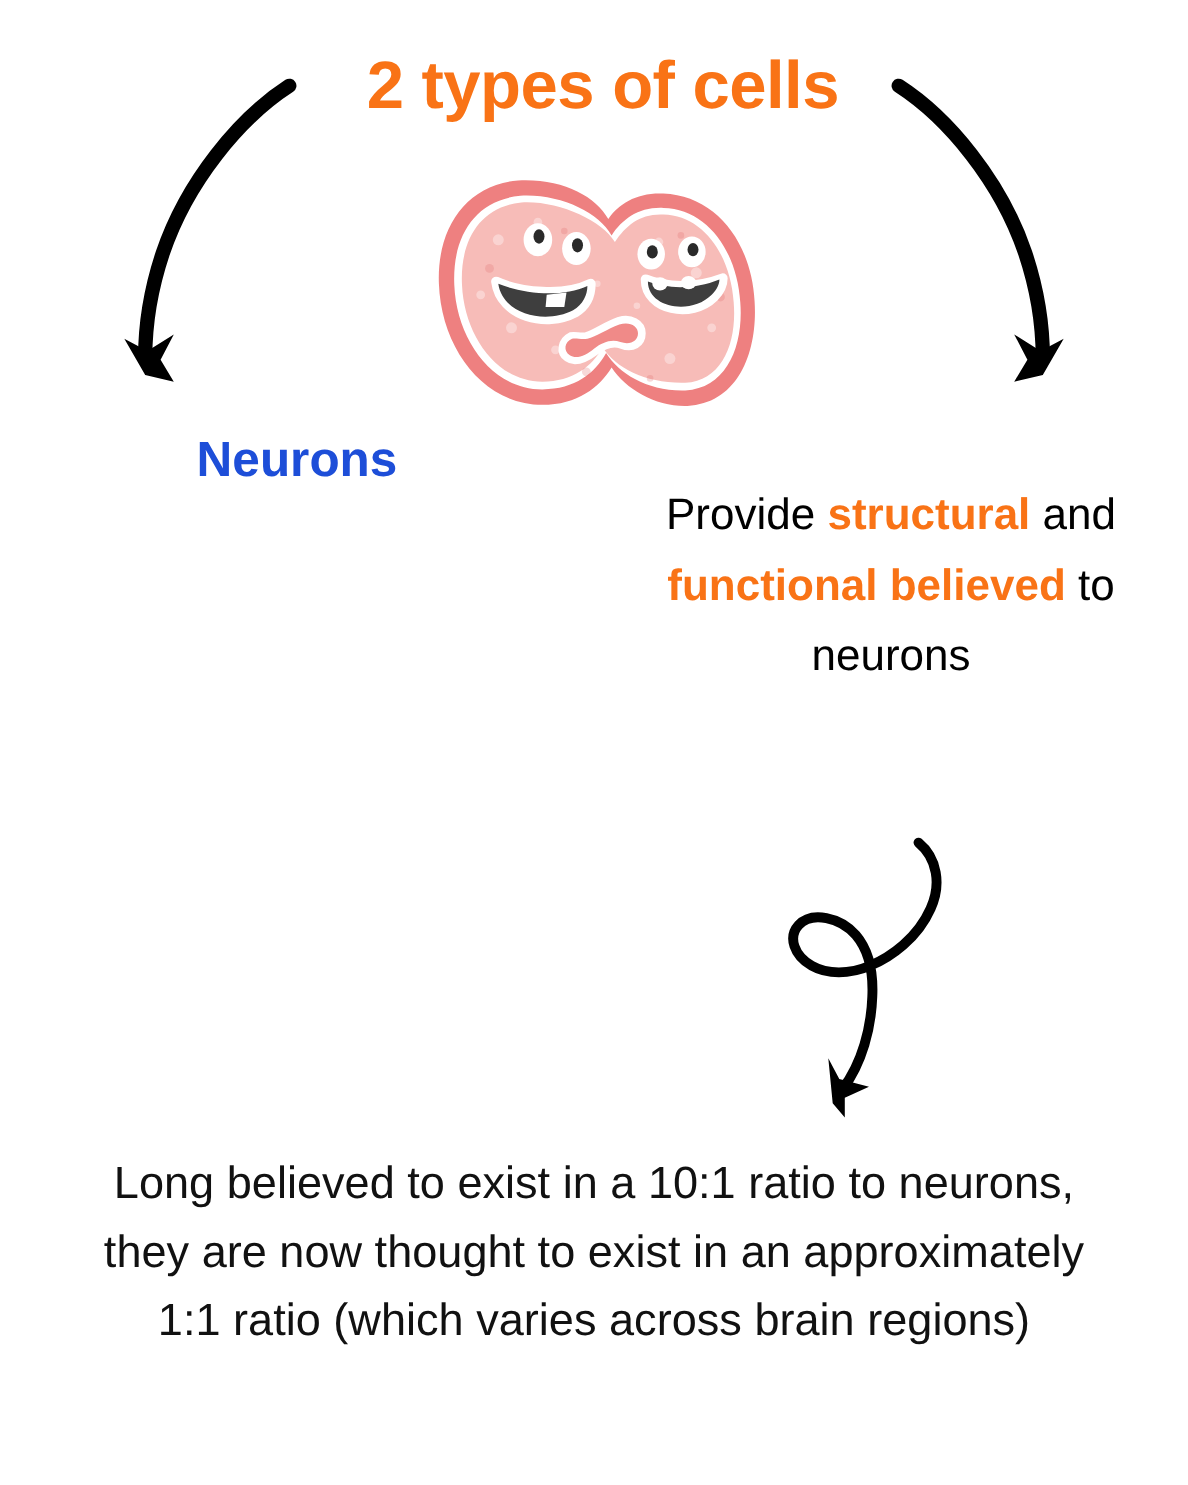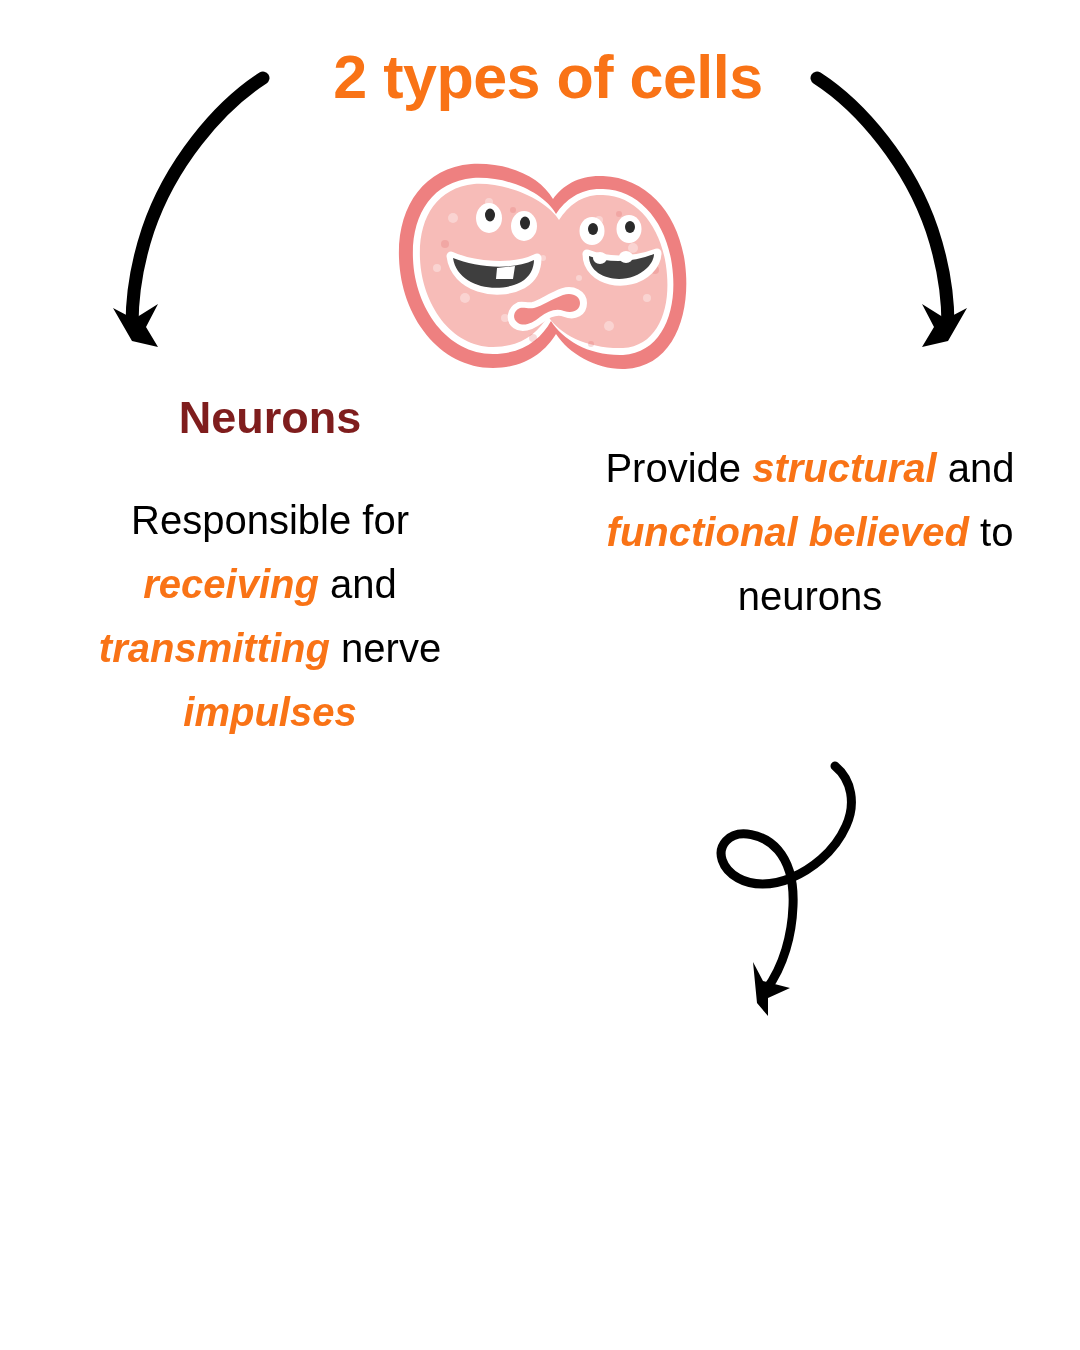--- a/index.html
+++ b/index.html
@@ -80,40 +80,39 @@
   }
   .col {
     width: 50%;
     display: flex;
     flex-direction: column;
     align-items: center;
   }
   .col-heading {
     font-size: 45px;
     font-weight: 700;
-    color: #7f1d1d;
+    color: #1d4ed8;
     line-height: 1.15;
     text-align: center;
   }
   .col-body {
     margin-top: 44px;
     font-size: 40px;
     font-weight: 400;
     color: #000000;
     line-height: 1.60;
     text-align: center;
     width: 420px;
   }
   .col-left .col-body { width: 430px; }
   .col-right .col-body { width: 440px; }
 
   .hl {
     color: #F97316;
     font-weight: 700;
-    font-style: italic;
   }
 
   
   .footnote {
     position: absolute;
     top: 1044px;
     left: 90px;
     width: 900px;
     text-align: center;
     font-size: 41px;
@@ -242,23 +241,20 @@
                C 155 153, 163 150, 171 153 C 180 156, 187 152, 187 145
                C 187 138, 179 134, 170 137 C 159 141, 149 148, 141 150
                C 135 151, 131 149, 127 150 Z" fill="#F08A88"></path>
     </g>
   </svg>
 
   <div class="columns">
 
     <div class="col col-left">
       <div class="col-heading">Neurons</div>
-      <div class="col-body">
-        <span>Responsible for </span><span class="hl">receiving</span><span> and </span><span class="hl">transmitting</span><span> nerve </span><span class="hl">impulses</span>
-      </div>
     </div>
 
     <div class="col col-right">
       <div class="col-body">
         <span>Provide </span><span class="hl">structural</span><span> and </span><span class="hl">functional believed</span><span> to neurons</span>
       </div>
     </div>
   </div>
 
   <svg class="arrow-curly-svg" viewBox="0 0 245 275" xmlns="http://www.w3.org/2000/svg">
@@ -266,14 +262,15 @@
              C 192 22, 196 46, 186 68
              C 174 95, 150 112, 131 120
              C 112 128, 92 128, 78 120
              C 62 111, 56 94, 66 83
              C 78 70, 104 76, 118 92
              C 130 106, 134 126, 133 148
              C 132 176, 124 208, 106 232" fill="none" stroke="#000000" stroke-width="9" stroke-linecap="round"></path>
     <path d="M97 245 L 93 204 L 103 223 L 130 230 L 108 240 L 108 258 Z" fill="#000000"></path>
   </svg>
 
+  <div class="footnote">Long believed to exist in a 10:1 ratio to neurons, they are now thought to exist in an approximately 1:1 ratio (which varies across brain regions)</div>
 
 </div>
 
 </body></html>

